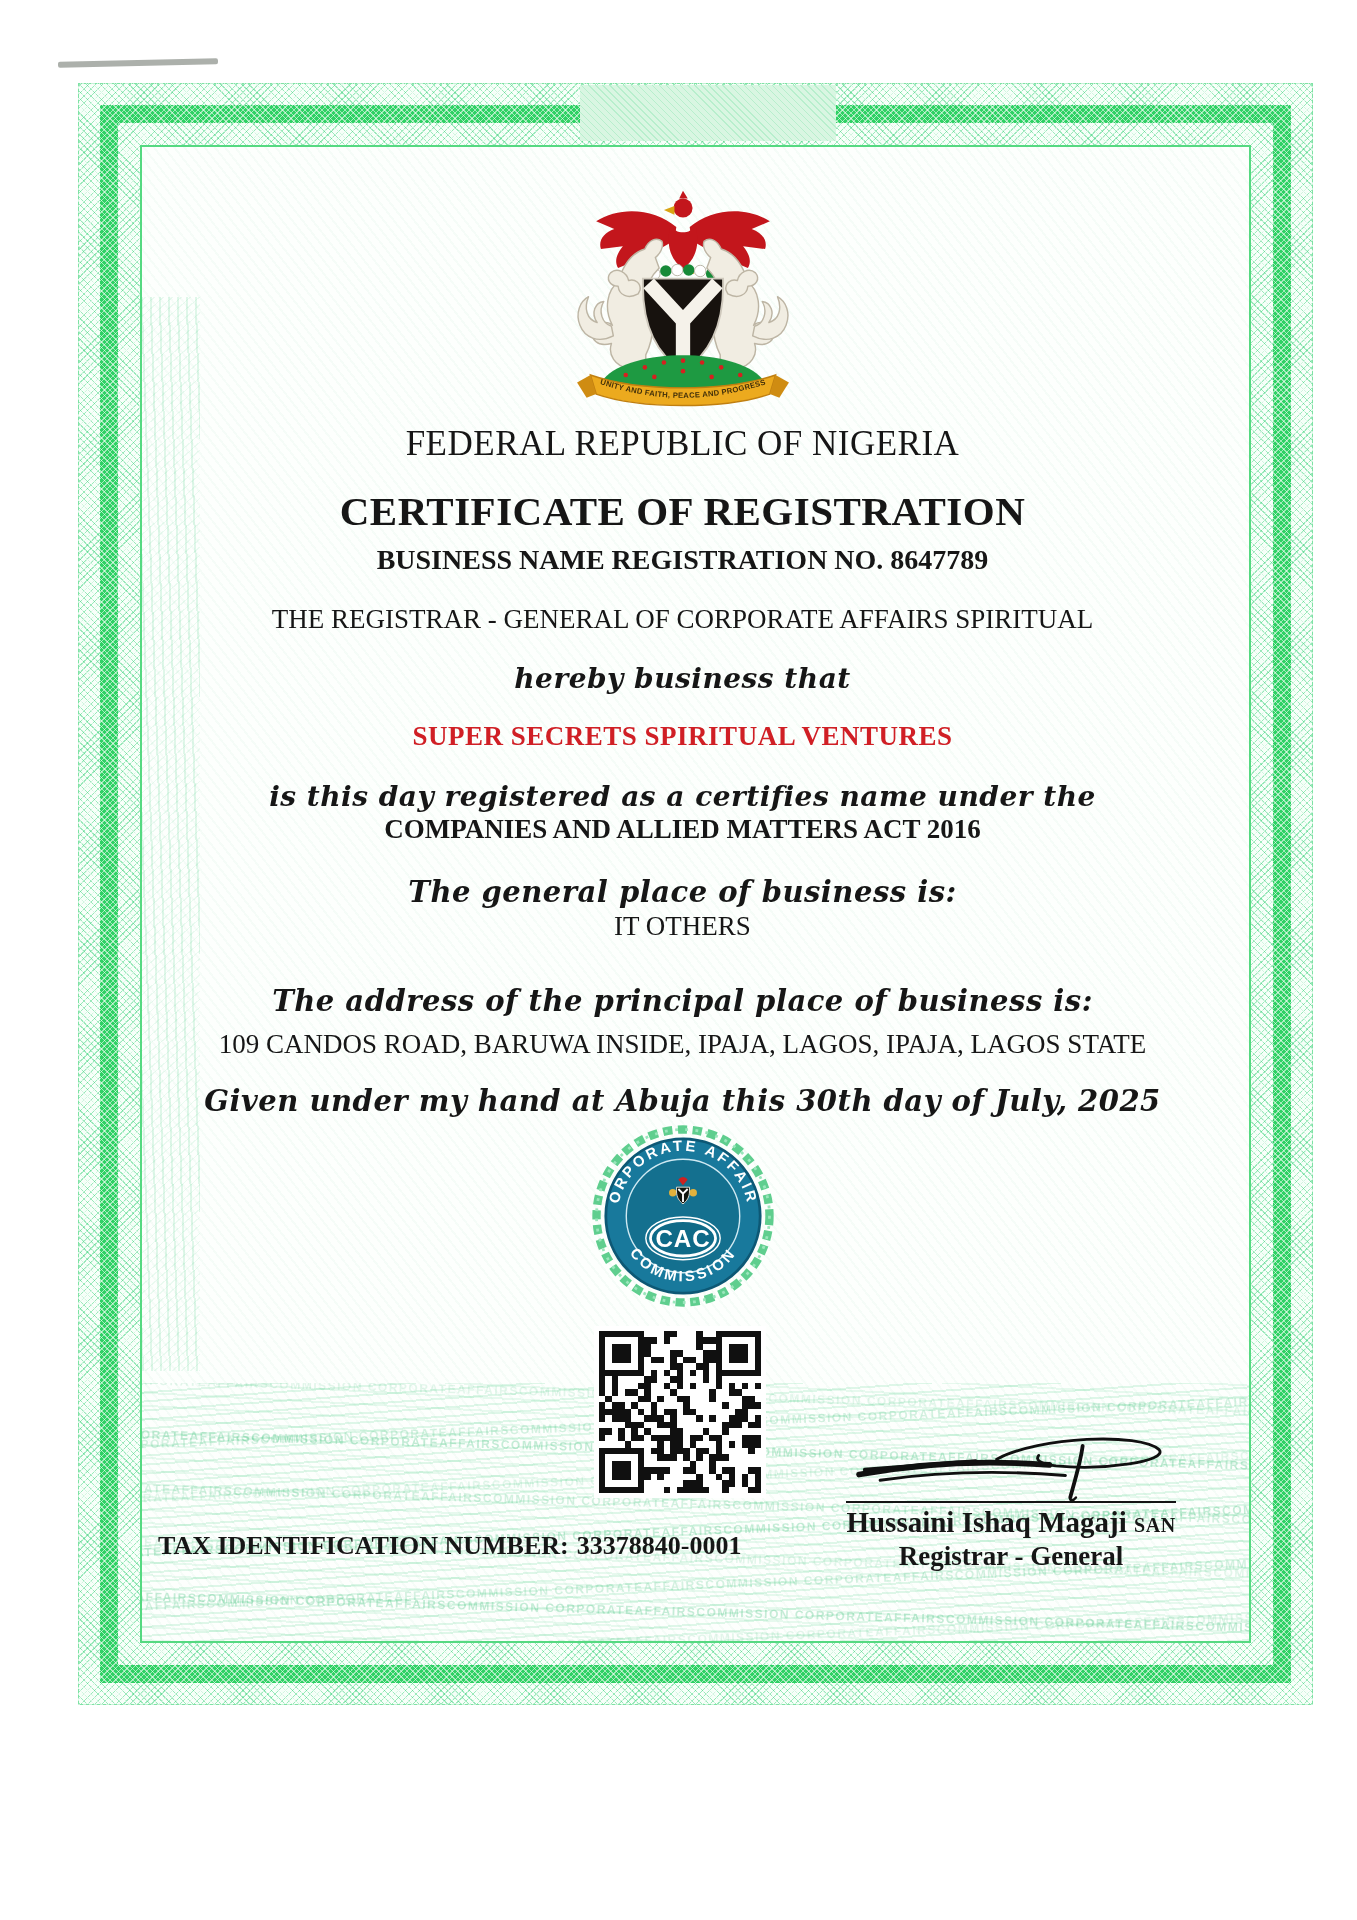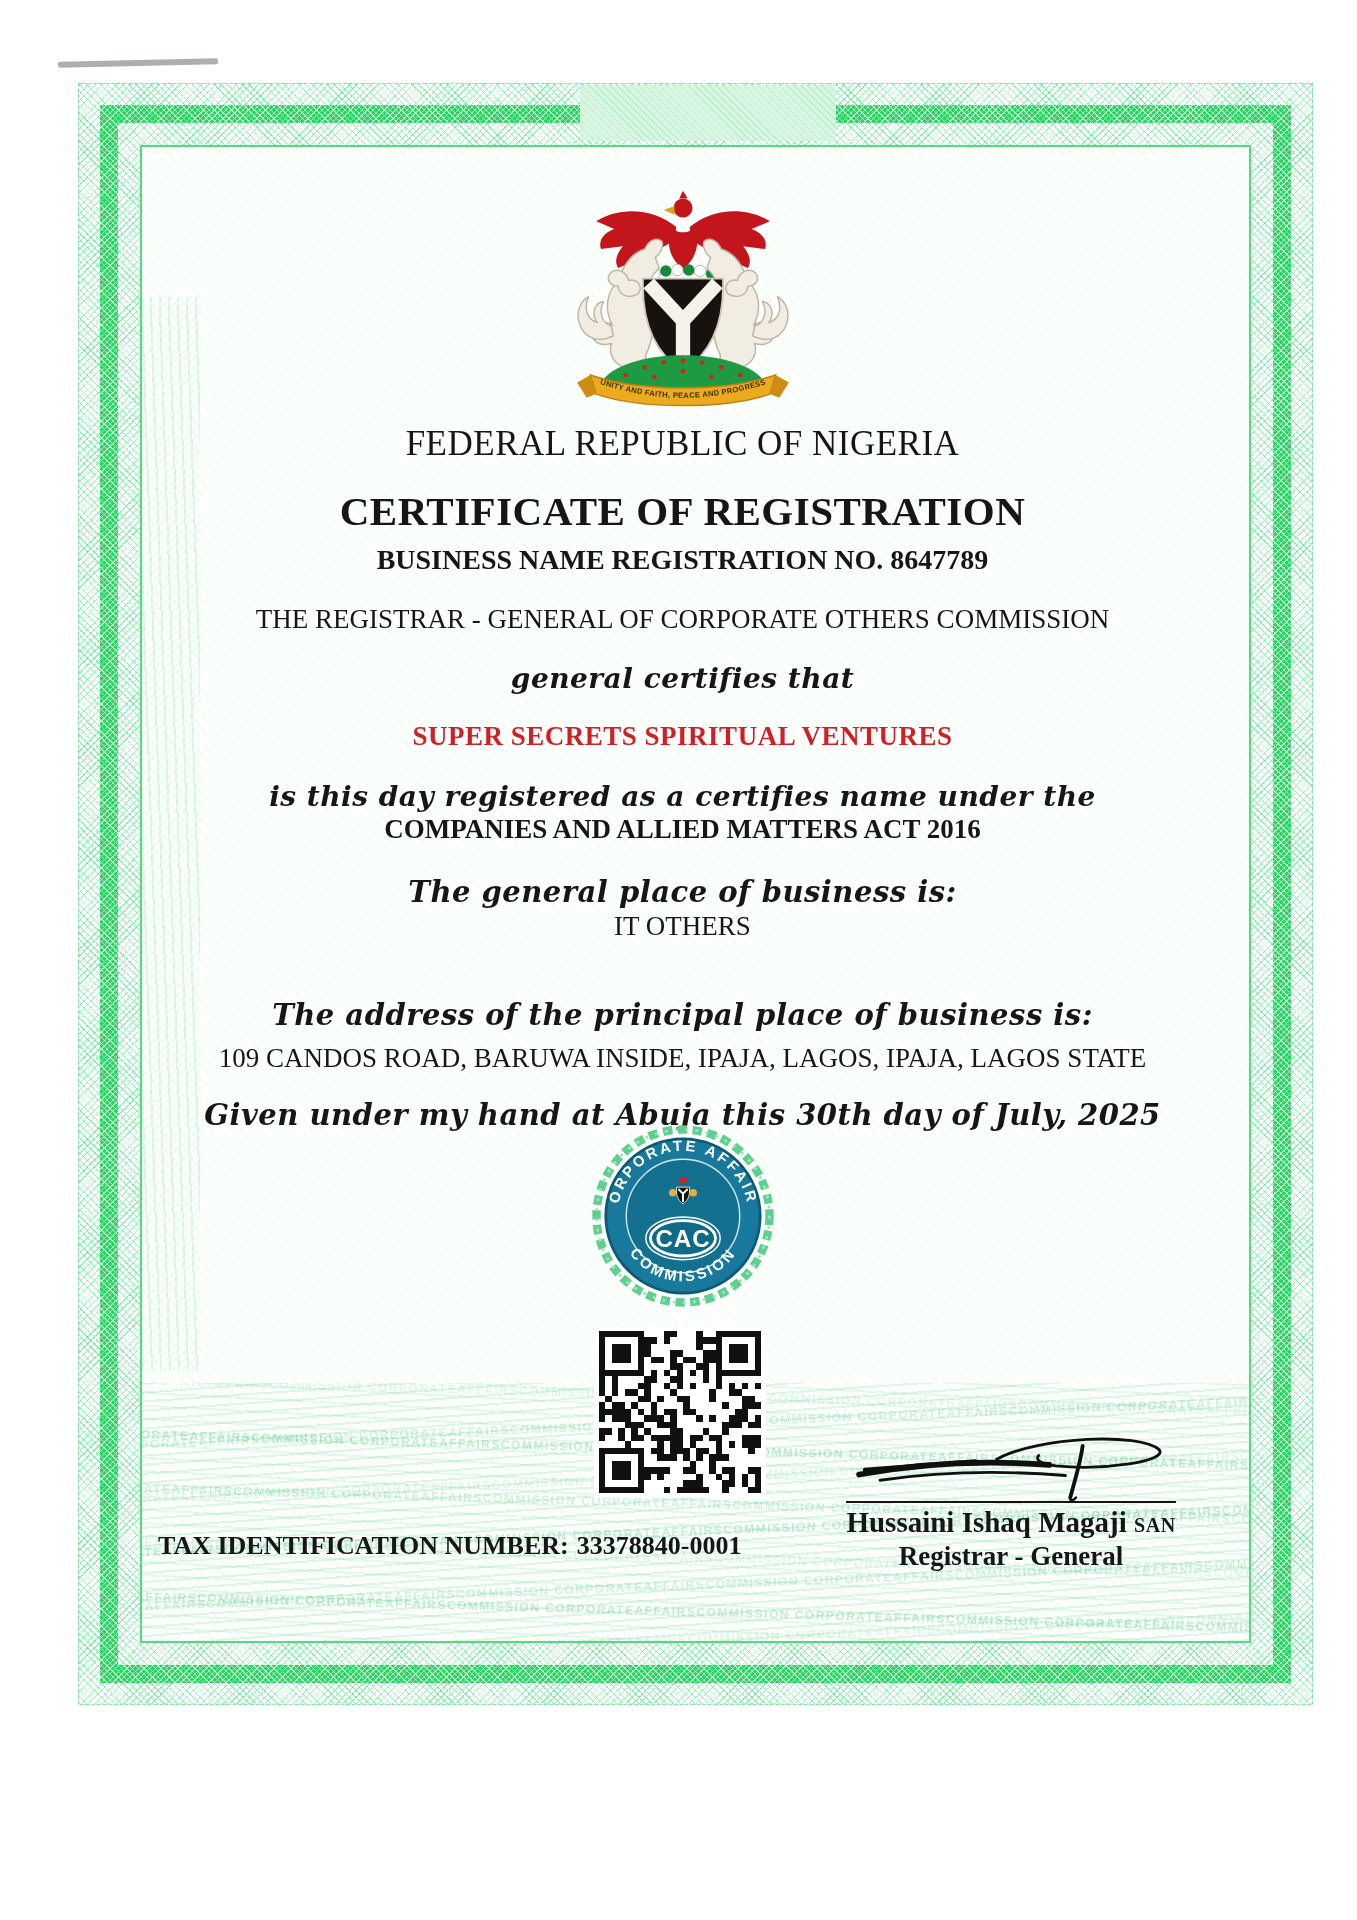--- a/index.html
+++ b/index.html
@@ -42,21 +42,21 @@
   .title-main{margin-top:24px;font-size:41px;font-weight:700;letter-spacing:.5px;line-height:46px;}
   .title-sub{margin-top:10px;font-size:28px;font-weight:700;}
   .registrar-line{margin-top:28px;font-size:27px;}
   .script{font-family:"DejaVu Serif", serif;font-style:italic;font-weight:700;font-size:28px;letter-spacing:.5px;}
   .certifies{margin-top:27px;}
   .business-name{margin-top:26px;font-size:27px;font-weight:700;color:#d01f25;letter-spacing:.5px;}
   .registered-line{margin-top:28px;}
   .act-line{margin-top:1px;font-size:27px;font-weight:700;}
   .nature-label{margin-top:30px;font-size:29px;}
   .nature-value{margin-top:2px;font-size:27px;}
-  .address-label{margin-top:56px;font-size:29px;}
+  .address-label{margin-top:42px;font-size:29px;}
   .address-value{margin-top:11px;font-size:27px;white-space:nowrap;}
   .given-line{margin-top:24px;font-size:29px;}
 
   
   .seal{position:absolute;left:512px;top:1040px;width:186px;height:186px;z-index:6;}
   .qr-box{position:absolute;left:516px;top:1243px;width:172px;height:172px;background:#ffffff;z-index:6;}
   .qr-box svg{position:absolute;inset:5px;}
   .sig-block{position:absolute;left:768px;top:1338px;width:330px;text-align:center;z-index:6;}
   .sig-scrawl{display:block;width:330px;height:86px;}
   .sig-line{border-top:2.5px solid #141414;margin-top:-6px;}
@@ -156,22 +156,22 @@
           <path id="mottoPath" d="M46,206 C110,226 160,226 224,206" fill="none"></path>
           <text font-size="8" font-weight="700" fill="#42300a" font-family="Liberation Sans, sans-serif" letter-spacing="0.3">
             <textPath href="#mottoPath" startOffset="50%" text-anchor="middle">UNITY AND FAITH, PEACE AND PROGRESS</textPath>
           </text>
         </g>
       </svg>
 
       <div class="country">FEDERAL REPUBLIC OF NIGERIA</div>
       <div class="title-main">CERTIFICATE OF REGISTRATION</div>
       <div class="title-sub">BUSINESS NAME REGISTRATION NO. 8647789</div>
-      <div class="registrar-line">THE REGISTRAR - GENERAL OF CORPORATE OTHERS COMMISSION</div>
-      <div class="script certifies">general certifies that</div>
+      <div class="registrar-line">THE REGISTRAR - GENERAL OF CORPORATE AFFAIRS SPIRITUAL</div>
+      <div class="script certifies">hereby business that</div>
       <div class="business-name">SUPER SECRETS SPIRITUAL VENTURES</div>
       <div class="script registered-line">is this day registered as a certifies name under the</div>
       <div class="act-line">COMPANIES AND ALLIED MATTERS ACT 2016</div>
       <div class="script nature-label">The general place of business is:</div>
       <div class="nature-value">IT OTHERS</div>
       <div class="script address-label">The address of the principal place of business is:</div>
       <div class="address-value">109 CANDOS ROAD, BARUWA INSIDE, IPAJA, LAGOS, IPAJA, LAGOS STATE</div>
       <div class="script given-line">Given under my hand at Abuja this 30th day of July, 2025</div>
     </div>
 

